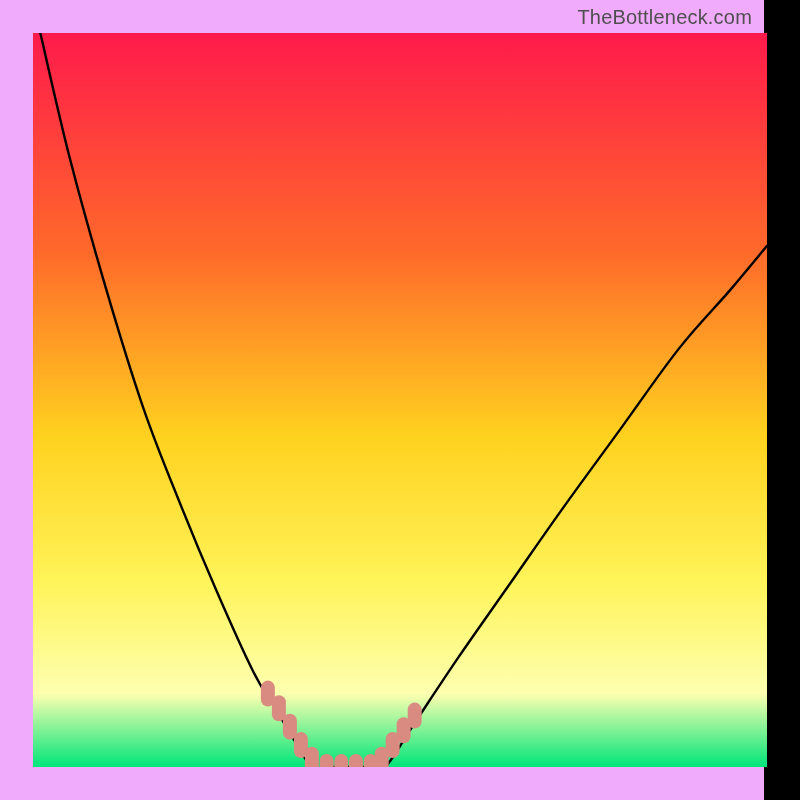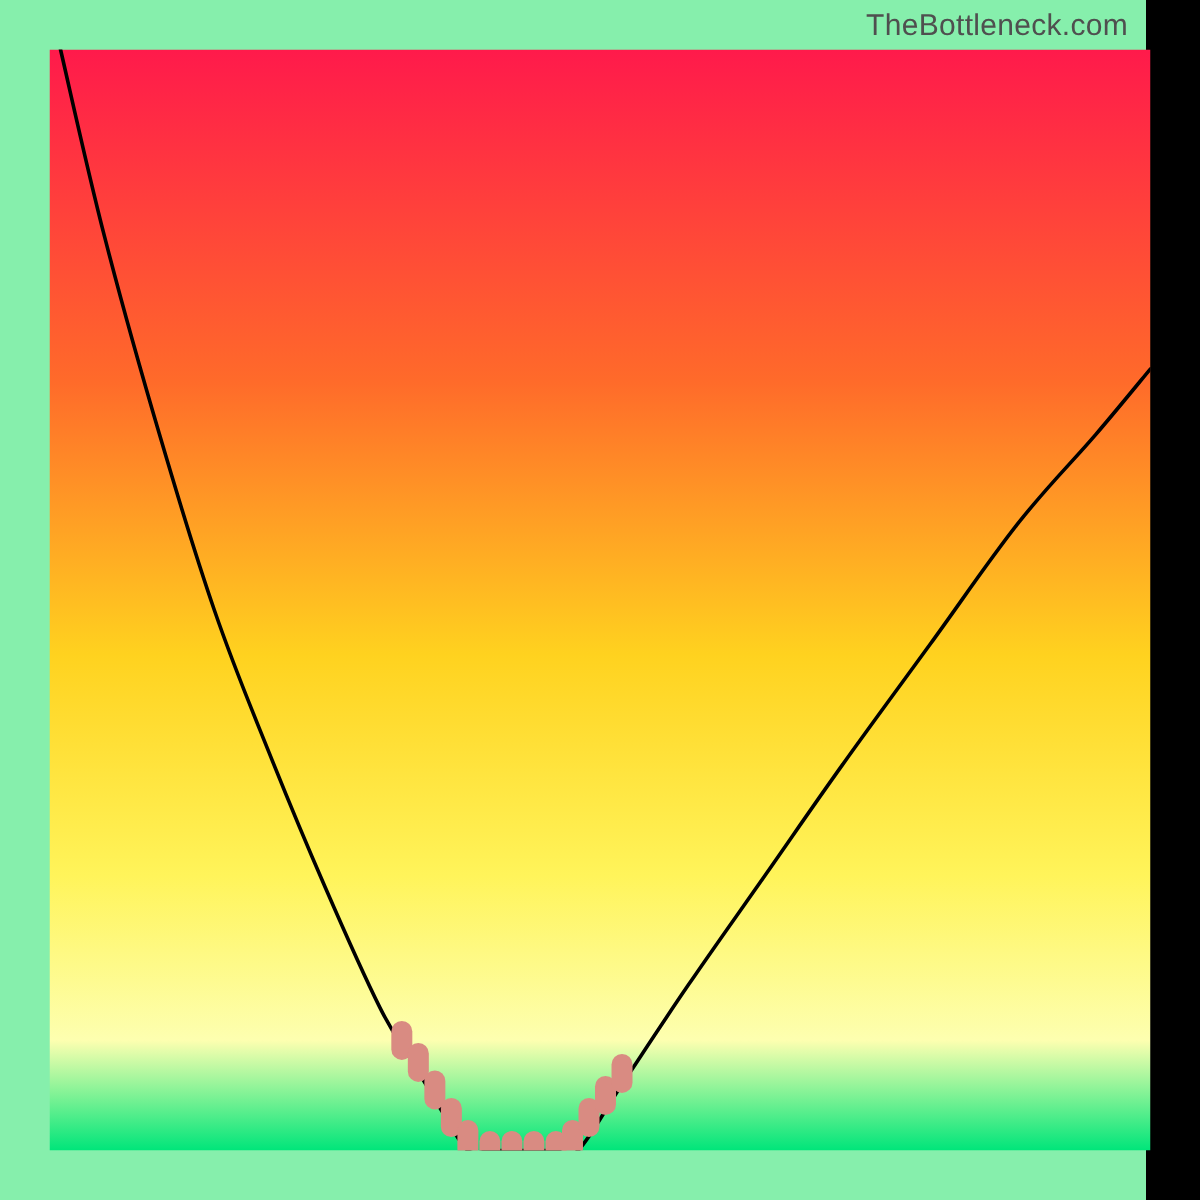--- a/index.html
+++ b/index.html
@@ -10,21 +10,21 @@
     background: #000;
     overflow: hidden;
     font-family: Arial, Helvetica, sans-serif;
   }
   .frame {
     position: absolute;
     top: 0;
     left: 0;
     width: 764px;
     height: 800px;
-    background: #86efac;
+    background: #f0abfc;
   }
   .plot {
     position: absolute;
     top: 33px;
     left: 33px;
     width: 734px;
     height: 734px;
   }
   .watermark {
     position: absolute;

